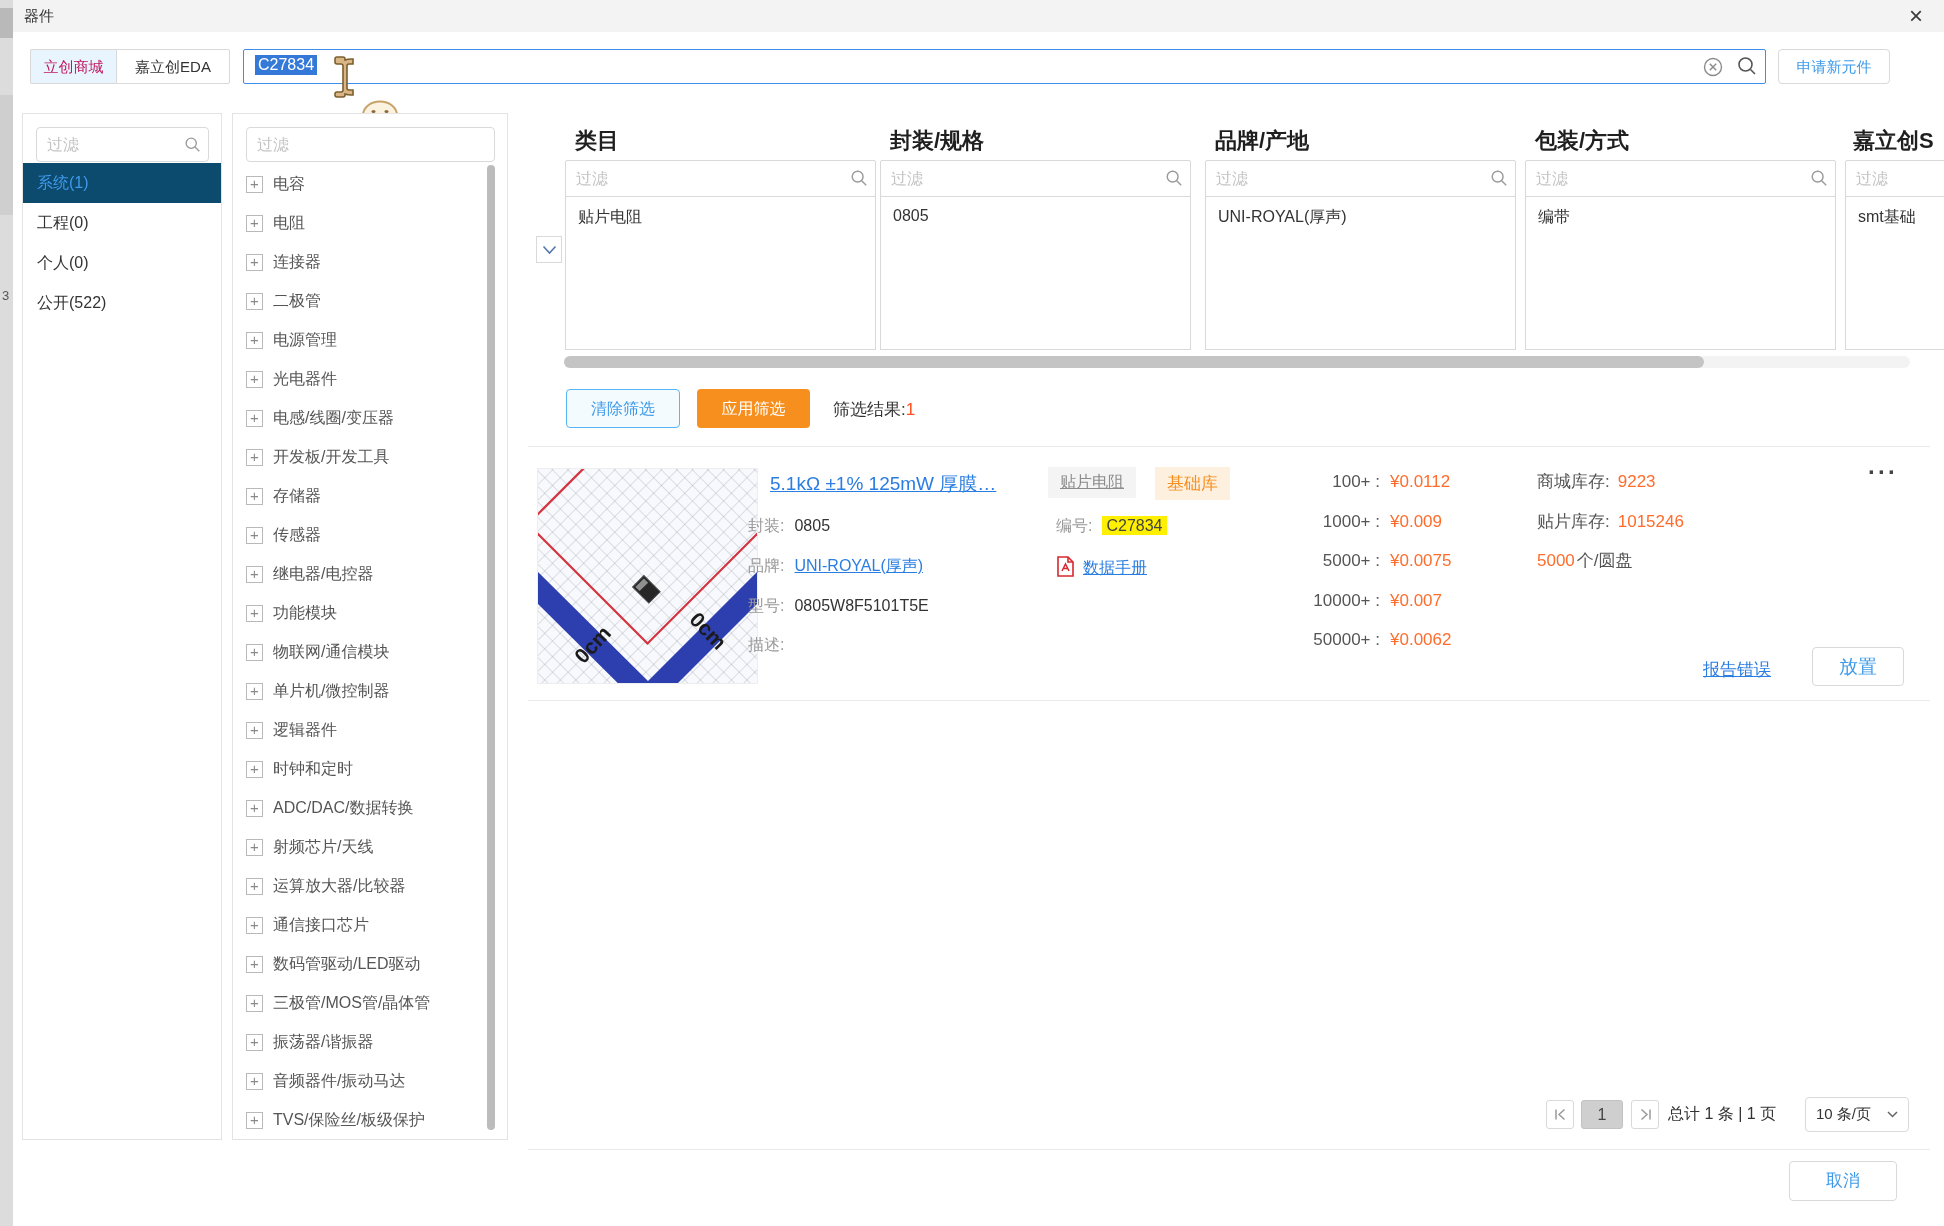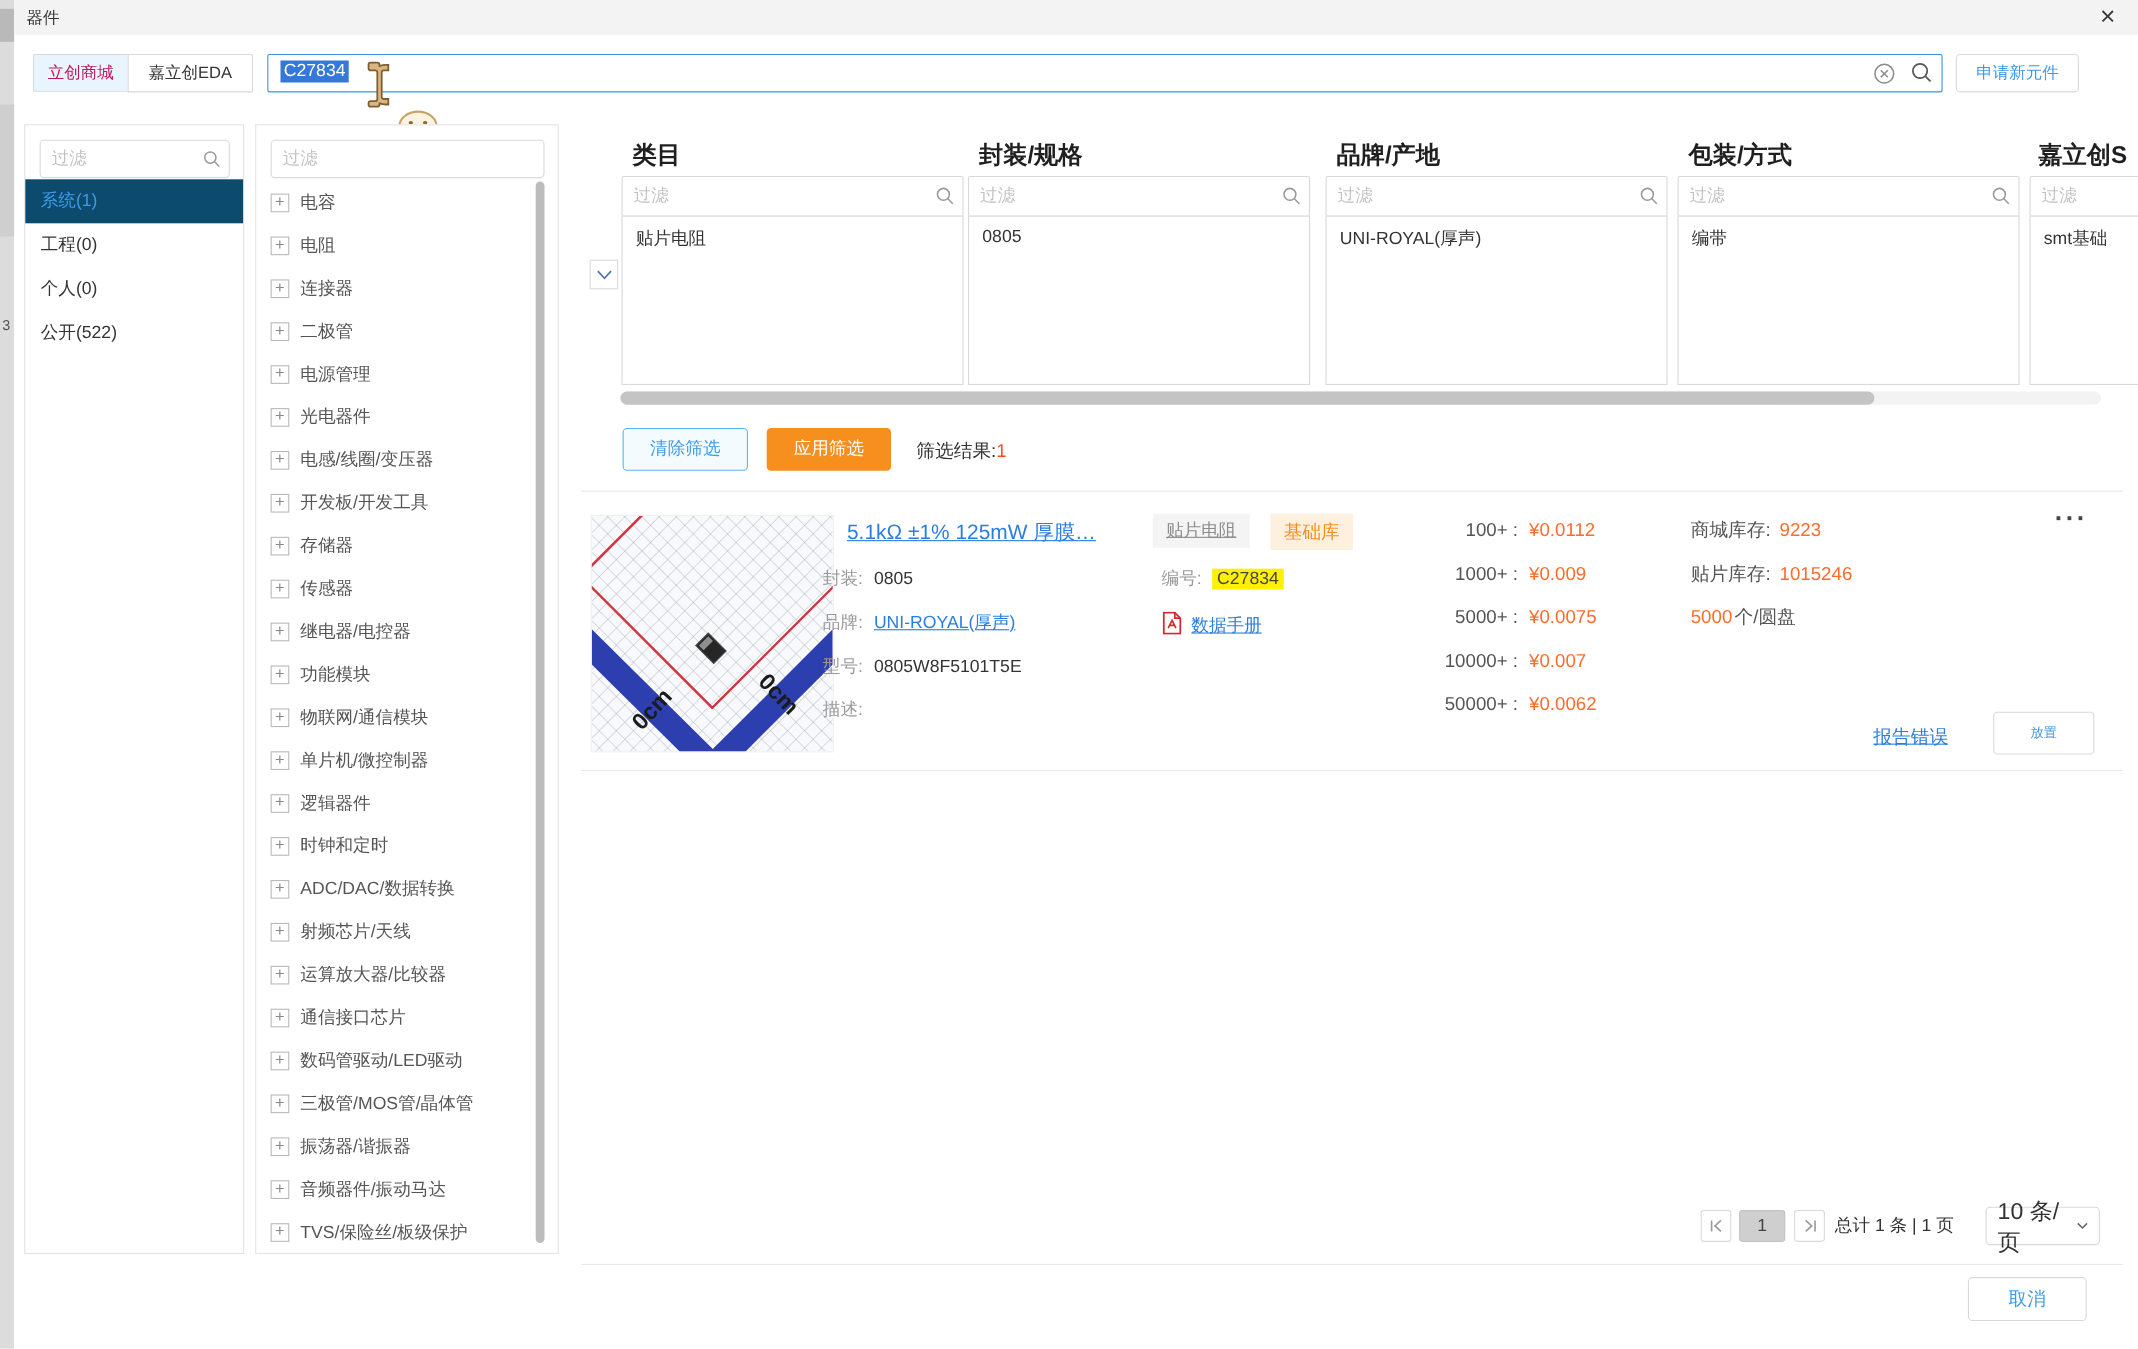--- a/index.html
+++ b/index.html
@@ -93,32 +93,32 @@
   .price-row { display:flex; font-size:17px; line-height:23px; }
   .price-qty { width:108px; text-align:right; color:#555; }
   .price-val { margin-left:10px; color:#ff6c2b; }
   .stock-list { left:1537px; top:470px; display:flex; flex-direction:column; gap:16.5px; font-size:17px; line-height:23px; }
   .stock-row { white-space:nowrap; }
   .stock-label { color:#555; margin-right:8px; }
   .stock-val { color:#ff6c2b; }
   .more-dots { left:1868px; top:458px; font-size:24px; font-weight:bold; letter-spacing:2px; color:#444; cursor:pointer; }
   .report-link { left:1703px; top:658px; font-size:17px; }
   .place-btn { left:1812px; top:647px; width:92px; height:39px; border:1px solid #d9d9d9; border-radius:4px;
-               background:#fff; color:#3e9ae9; font-size:12px; text-align:center; line-height:37px; cursor:pointer; }
+               background:#fff; color:#3e9ae9; font-size:19px; text-align:center; line-height:37px; cursor:pointer; }
 
   
   .pg-btn { top:1100px; width:28px; height:29px; border:1px solid #d9d9d9; border-radius:3px; background:#fff;
             display:flex; align-items:center; justify-content:center; cursor:pointer; }
   .pg-first { left:1546px; } .pg-next { left:1631px; }
   .pg-page { left:1581px; top:1100px; width:42px; height:29px; background:#cfcfcf; border:1px solid #c2c2c2;
              border-radius:3px; color:#444; font-size:16px; text-align:center; line-height:27px; cursor:pointer; }
   .pg-summary { left:1668px; top:1104px; font-size:16px; color:#333; white-space:nowrap; }
   .pg-size { left:1805px; top:1097px; width:104px; height:35px; border:1px solid #d9d9d9; border-radius:4px;
              background:#fff; display:flex; align-items:center; justify-content:space-between; padding:0 10px;
-             font-size:21px; color:#333; cursor:pointer; }
+             font-size:15px; color:#333; cursor:pointer; }
   .cancel-btn { left:1789px; top:1161px; width:108px; height:40px; border:1px solid #d9d9d9; border-radius:4px;
                 background:#fff; color:#3e9ae9; font-size:17px; text-align:center; line-height:38px; cursor:pointer; }
 </style>
 </head>
 <body>
 
 <div class="abs underlay">
   <div class="abs u-frag1"></div>
   <div class="abs u-frag2"></div>
   <span class="abs u-num">3</span>

